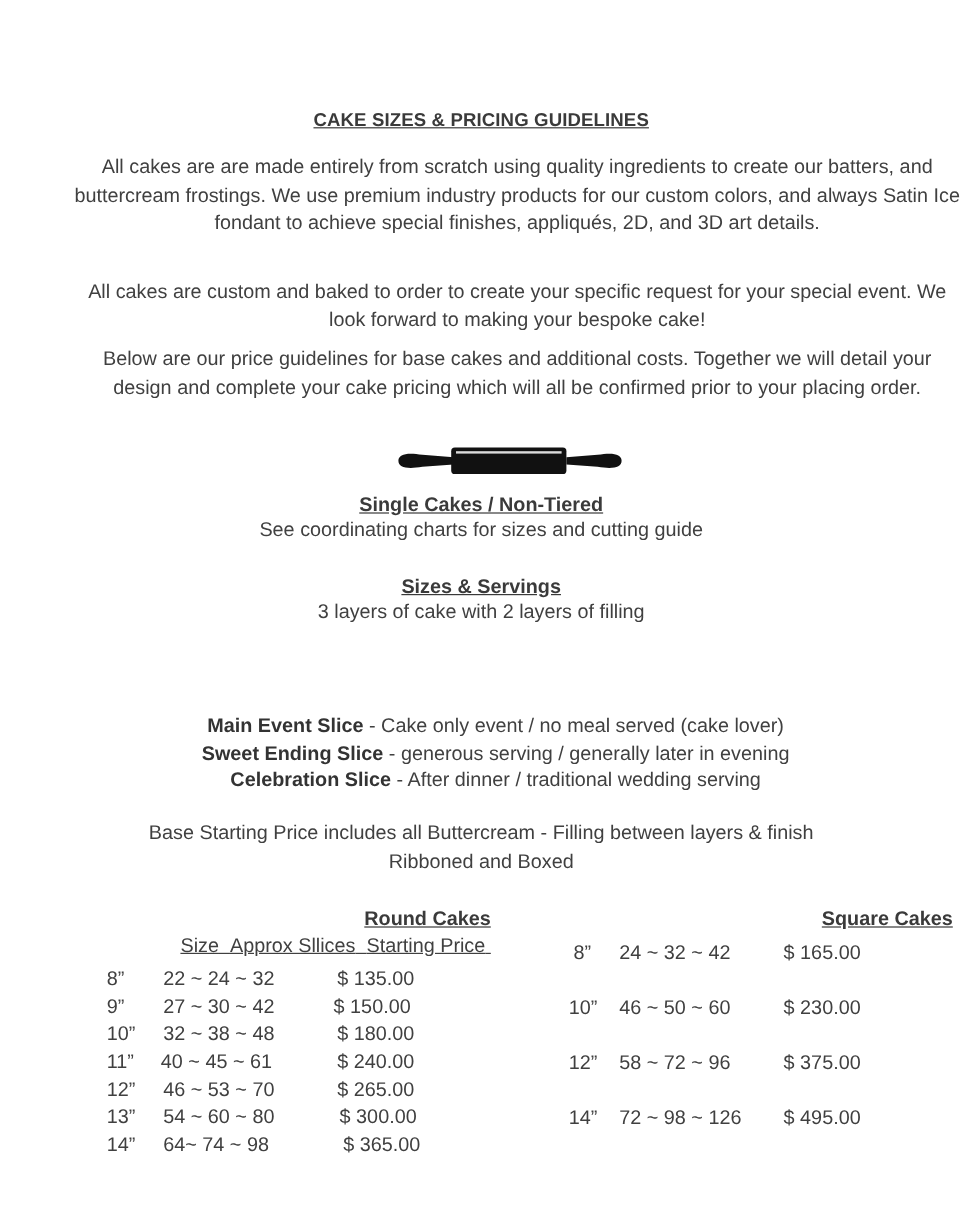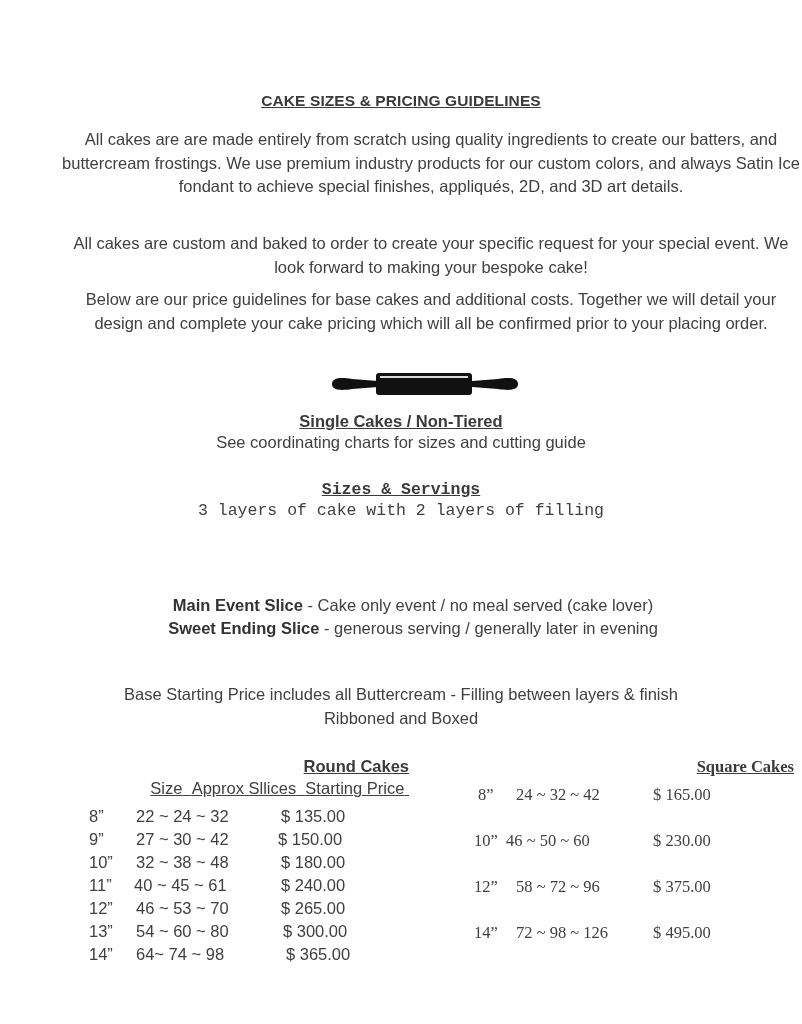--- a/index.html
+++ b/index.html
@@ -13,32 +13,32 @@
       color: #3a3a3a; letter-spacing: 0.1px;
     }
     .para { font-size: 16.5px; line-height: 23.5px; color: #404040; }
     .p1 { top: 128px; left: 60px; width: 742px; }
     .p2 { top: 232px; left: 60px; width: 742px; }
     .p3 { top: 288px; left: 60px; width: 742px; }
     .rolling-pin { position: absolute; left: 330px; top: 370px; width: 190px; height: 28px; }
     .sec-head { font-size: 16.5px; font-weight: bold; text-decoration: underline; color: #3a3a3a; text-align: center; }
     .sub { font-size: 16.5px; color: #404040; line-height: 23px; }
     .b1 { top: 412px; left: 40px; }
-    .b2 { top: 480px; left: 40px; font-family: Liberation Mono, monospace; }
+    .b2 { top: 480px; left: 40px; }
     .slices { top: 594px; left: 40px; font-size: 16.5px; line-height: 22.5px; color: #404040; }
     .slices b { color: #333; padding-left: 24px; }
     .base { top: 682px; left: 40px; font-size: 16.5px; line-height: 24px; color: #404040; }
 
     .table { position: absolute; font-size: 16.5px; color: #404040; text-align: right; }
     .table .thead-title { font-weight: bold; text-decoration: underline; color: #3a3a3a; height: 22px; }
     .table .hdr { text-decoration: underline; height: 22px; white-space: nowrap; }
     .table .row { position: relative; height: 23px; white-space: nowrap; }
     .table .row span { position: absolute; top: 0; }
     .round { left: 89px; top: 757px; width: 320px; }
-    .square { left: 474px; top: 757px; width: 320px; font-family: Liberation Serif, serif; }
+    .square { left: 474px; top: 757px; width: 320px; }
   </style>
 </head>
 <body>
 
 <div class="center title">CAKE SIZES &amp; PRICING GUIDELINES</div>
 
 <div class="center para p1">All cakes are are made entirely from scratch using quality ingredients to create our batters, and buttercream frostings.  We use premium industry products for our custom colors, and always Satin Ice fondant to achieve special finishes, appliqués, 2D, and 3D art details.</div>
 <div class="center para p2">All cakes are custom and baked to order to create your specific request for your special event. We look forward to making your bespoke cake!</div>
 <div class="center para p3">Below are our price guidelines for base cakes and additional costs. Together we will detail your design and complete your cake pricing which will all be confirmed prior to your placing order.</div>
 
@@ -55,20 +55,21 @@
 </div>
 
 <div class="center b2" style="width:802px;left:0">
   <div class="sec-head">Sizes &amp; Servings</div>
   <div class="sub">3 layers of cake with 2 layers of filling</div>
 </div>
 
 <div class="center slices" style="width:802px;left:0">
   <div><b>Main Event Slice</b><span> - Cake only event / no meal served (cake lover)</span></div>
   <div><b>Sweet Ending Slice</b><span> - generous serving / generally later in evening</span></div>
+  <div><b>Celebration Slice</b><span> - After dinner / traditional wedding serving</span></div>
 </div>
 
 <div class="center base" style="width:802px;left:0">
   <div>Base Starting Price includes all Buttercream - Filling between layers &amp; finish</div>
   <div>Ribboned and Boxed</div>
 </div>
 
 <div class="table round">
   <div class="thead-title">Round Cakes</div>
   <div class="hdr"><span>Size</span>&nbsp;&nbsp;<span>Approx Sllices</span>&nbsp;&nbsp;<span>Starting Price</span>&nbsp;</div>
@@ -114,21 +115,21 @@
   <div class="thead-title">Square Cakes</div>
   <div style="height:6px"></div>
   <div class="row">
       <span style="left:4px">8”</span>
       <span style="left:42px">24 ~ 32 ~ 42</span>
       <span style="left:179px">$ 165.00</span>
     </div>
   <div class="row"></div>
   <div class="row">
       <span style="left:0">10”</span>
-      <span style="left:32px">46 ~ 50 ~ 60</span>
+      <span style="left:42px">46 ~ 50 ~ 60</span>
       <span style="left:179px">$ 230.00</span>
     </div>
   <div class="row"></div>
   <div class="row">
       <span style="left:0">12”</span>
       <span style="left:42px">58 ~ 72 ~ 96</span>
       <span style="left:179px">$ 375.00</span>
     </div>
   <div class="row"></div>
   <div class="row">

